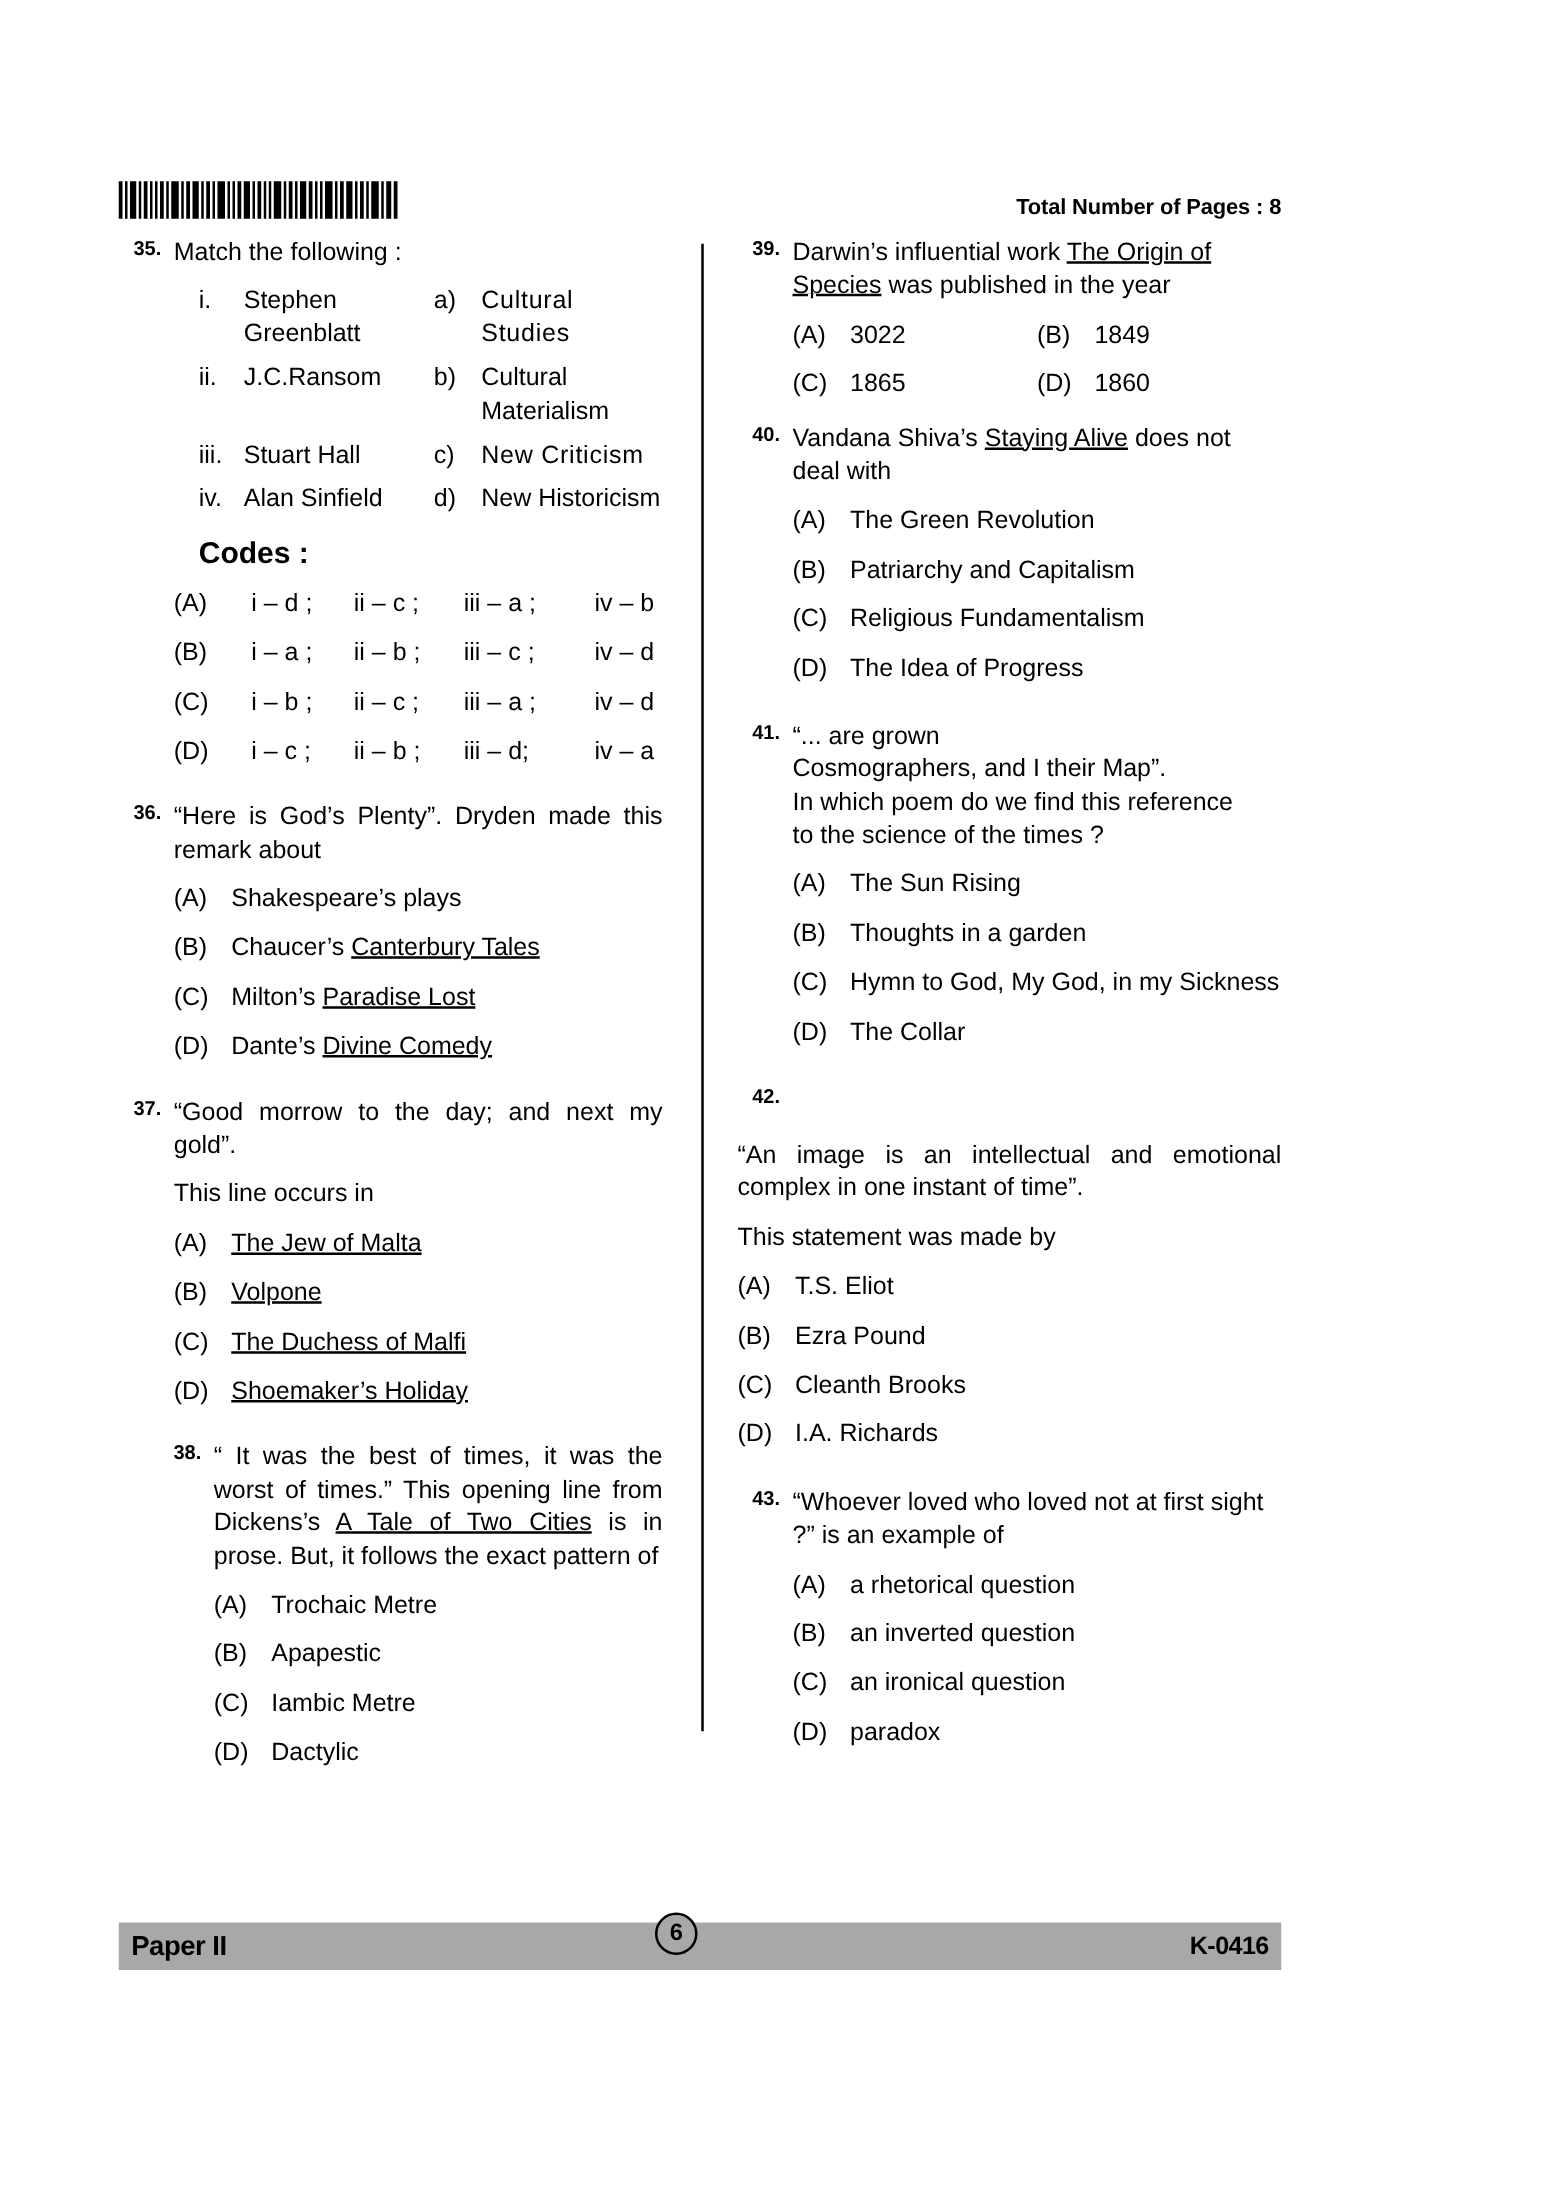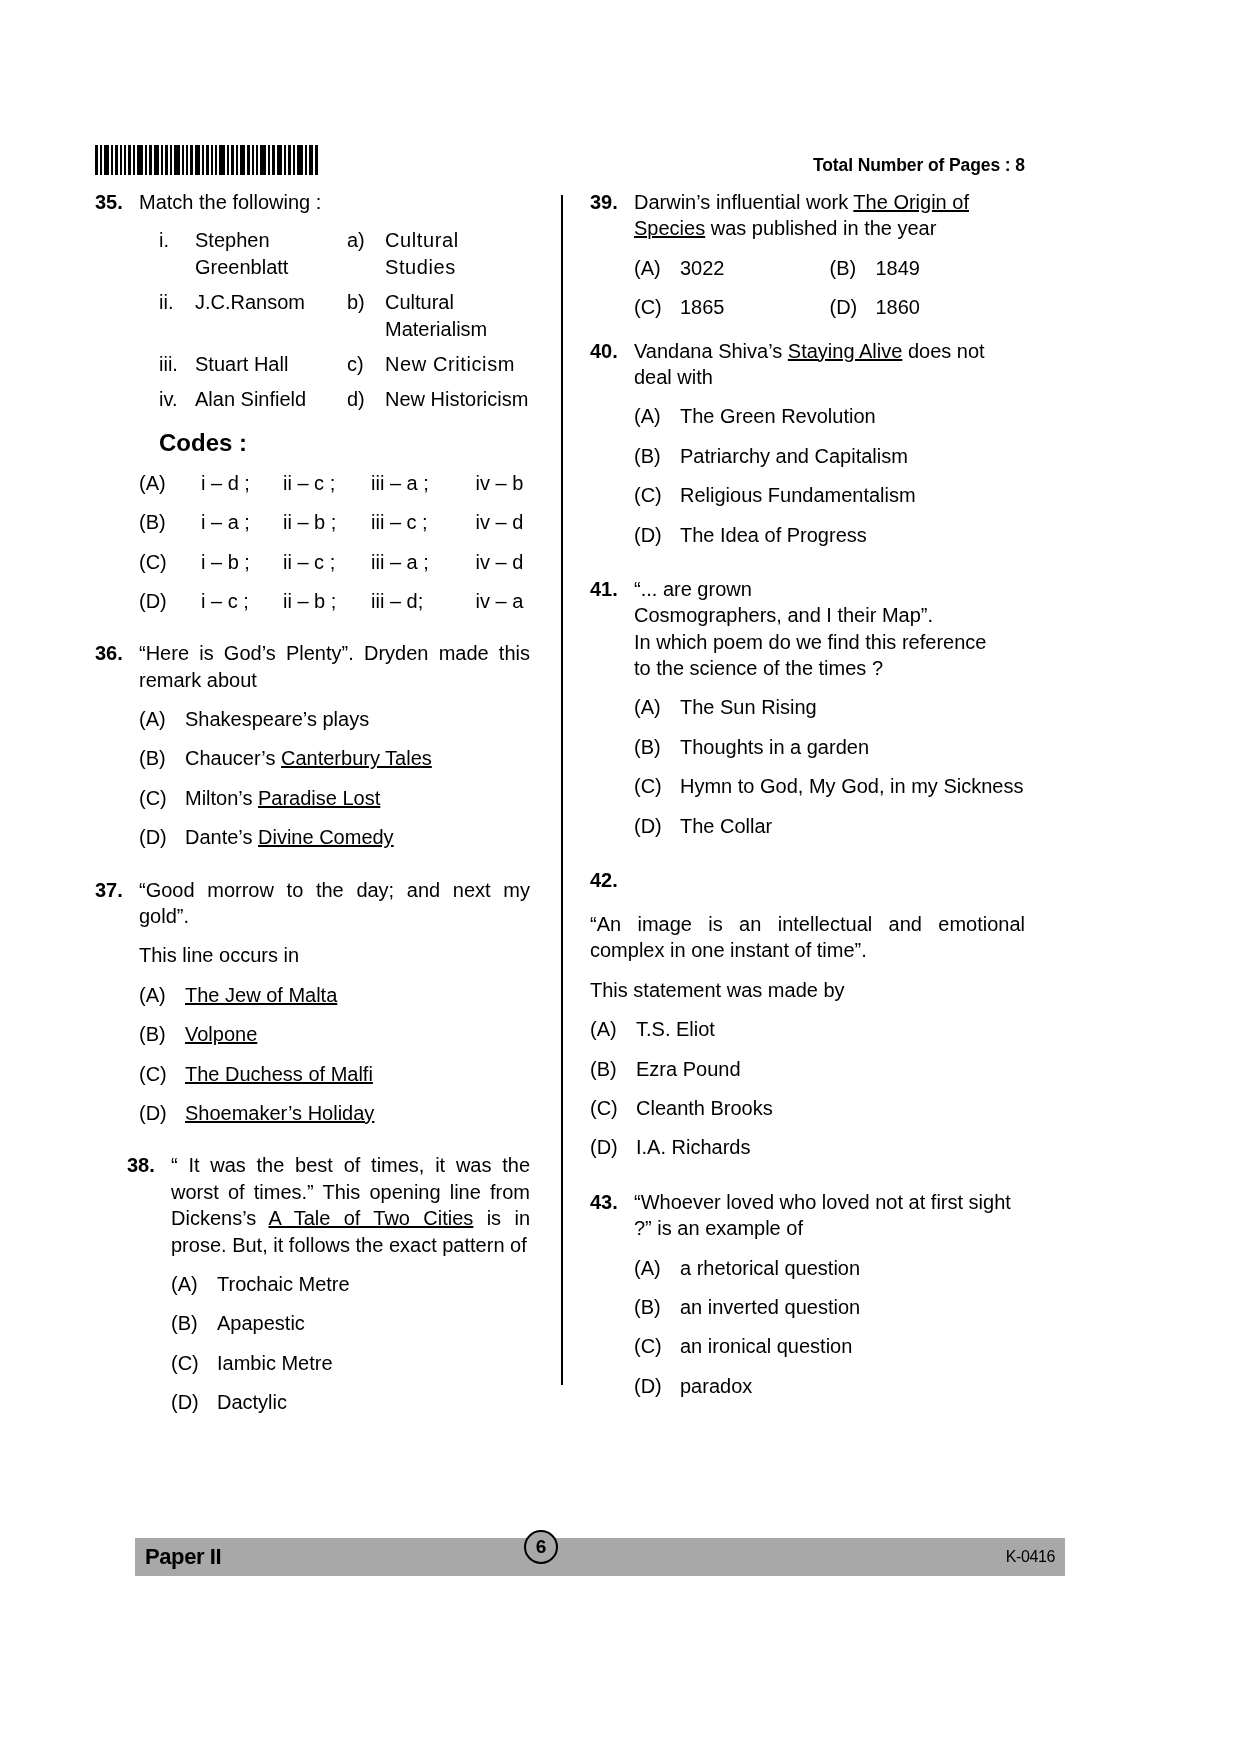--- a/index.html
+++ b/index.html
@@ -73,24 +73,24 @@
     background: #000;
   }
 
   
   .q {
     display: flex;
     margin-bottom: 8px;
   }
   .qnum {
     font-weight: bold;
-    font-size: 20px;
+    font-size: 16px;
     width: 44px;
     flex: 0 0 44px;
-    text-align: left;
+    text-align: right;
     padding-right: 10px;
     box-sizing: border-box;
     line-height: 1.32;
   }
   .qbody {
     flex: 1 1 auto;
     min-width: 0;
   }
   .qtext {
     font-size: 20px;
@@ -173,30 +173,29 @@
     left: 95px;
     top: 1538px;
     width: 930px;
     height: 38px;
     background: #a8a8a8;
     display: flex;
     align-items: center;
     justify-content: space-between;
     box-sizing: border-box;
     padding: 0 10px;
-    margin-left: 40px;
   }
   .footer-left {
     font-size: 22px;
     font-weight: bold;
     letter-spacing: -0.4px;
   }
   .footer-right {
-    font-size: 16px;
-    font-weight: normal;
+    font-size: 20px;
+    font-weight: bold;
     letter-spacing: -0.4px;
   }
   .pagebadge {
     position: absolute;
     left: 524px;
     top: 1530px;
     width: 34px;
     height: 34px;
     border: 2px solid #000;
     border-radius: 50%;

